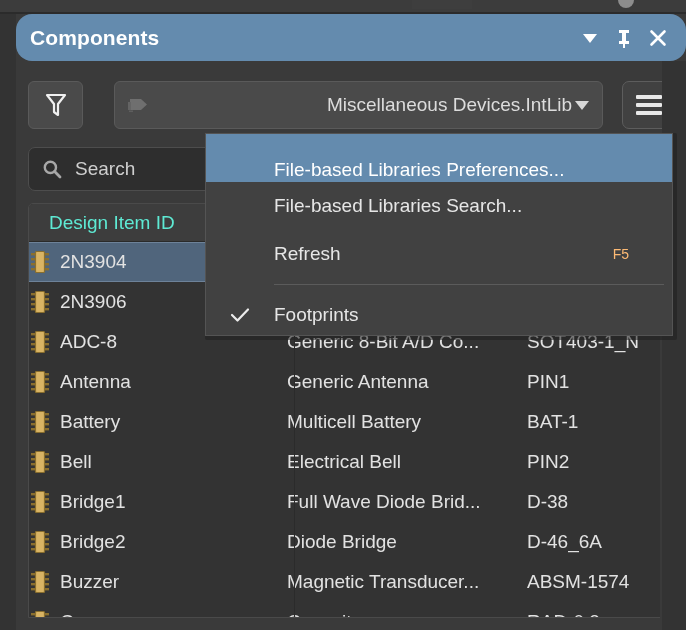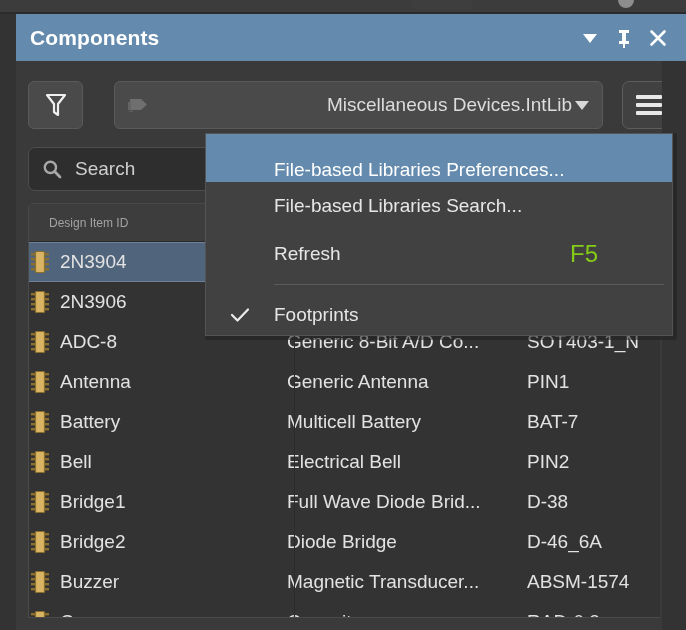--- a/index.html
+++ b/index.html
@@ -63,20 +63,21 @@
   
   .panel-titlebar {
     position: absolute;
     left: 16px; top: 14px;
     width: 670px; height: 47px;
     background: #648bae;
     display: flex;
     align-items: center;
     box-sizing: border-box;
     padding: 0 14px 0 14px;
+    border-radius: 16px;
   }
   .panel-title {
     color: #ffffff;
     font-size: 21px;
     font-weight: bold;
     letter-spacing: .1px;
     flex: 1;
   }
   .tb-buttons {
     display: flex;
@@ -211,22 +212,22 @@
   }
   .table-header {
     height: 38px;
     background: #3d3d3d;
     border-bottom: 1px solid #2a2a2a;
     display: flex;
     align-items: center;
     box-sizing: border-box;
   }
   .th {
-    color: #a3a3a3;
-    font-size: 12px;
+    color: #5eead4;
+    font-size: 19px;
     padding-left: 20px;
     box-sizing: border-box;
     white-space: nowrap;
     overflow: hidden;
   }
   .th.c-id   { width: 252px; }
   .th.c-desc { width: 240px; }
   .th.c-fp   { width: 154px; }
 
   .rows { position: relative; }
@@ -324,23 +325,23 @@
     justify-content: center;
   }
   .mi .mi-label {
     flex: 1;
     color: #e6e6e6;
     font-size: 19px;
     white-space: nowrap;
   }
   .mi.highlight .mi-label { color: #ffffff; margin-top: 24px; }
   .mi .mi-accel {
-    color: #84cc16;
-    font-size: 24px;
-    padding-right: 74px;
+    color: #fdba74;
+    font-size: 14px;
+    padding-right: 43px;
     white-space: nowrap;
   }
   .mi-sep-wrap {
     height: 13px;
     display: flex;
     align-items: center;
   }
   .mi-sep {
     margin-left: 68px;
     margin-right: 8px;
@@ -518,21 +519,21 @@
                 <rect x="15" y="8" width="5" height="2.4" fill="#8a6f2e"></rect>
                 <rect x="2" y="13" width="5" height="2.4" fill="#8a6f2e"></rect>
                 <rect x="15" y="13" width="5" height="2.4" fill="#8a6f2e"></rect>
                 <rect x="2" y="18" width="5" height="2.4" fill="#8a6f2e"></rect>
                 <rect x="15" y="18" width="5" height="2.4" fill="#8a6f2e"></rect>
                 <rect x="6.5" y="1.5" width="9" height="21" rx="1" fill="#d9b464" stroke="#8a6f2e" stroke-width="1.2"></rect>
               </svg>
               <span>Battery</span>
             </div>
             <div class="cell c-desc">Multicell Battery</div>
-            <div class="cell c-fp">BAT-7</div>
+            <div class="cell c-fp">BAT-1</div>
           </div>
           <div class="row">
             <div class="cell c-id">
               <svg viewBox="0 0 22 24" width="22" height="24" class="chip-icon">
                 <rect x="2" y="3" width="5" height="2.4" fill="#8a6f2e"></rect>
                 <rect x="15" y="3" width="5" height="2.4" fill="#8a6f2e"></rect>
                 <rect x="2" y="8" width="5" height="2.4" fill="#8a6f2e"></rect>
                 <rect x="15" y="8" width="5" height="2.4" fill="#8a6f2e"></rect>
                 <rect x="2" y="13" width="5" height="2.4" fill="#8a6f2e"></rect>
                 <rect x="15" y="13" width="5" height="2.4" fill="#8a6f2e"></rect>

